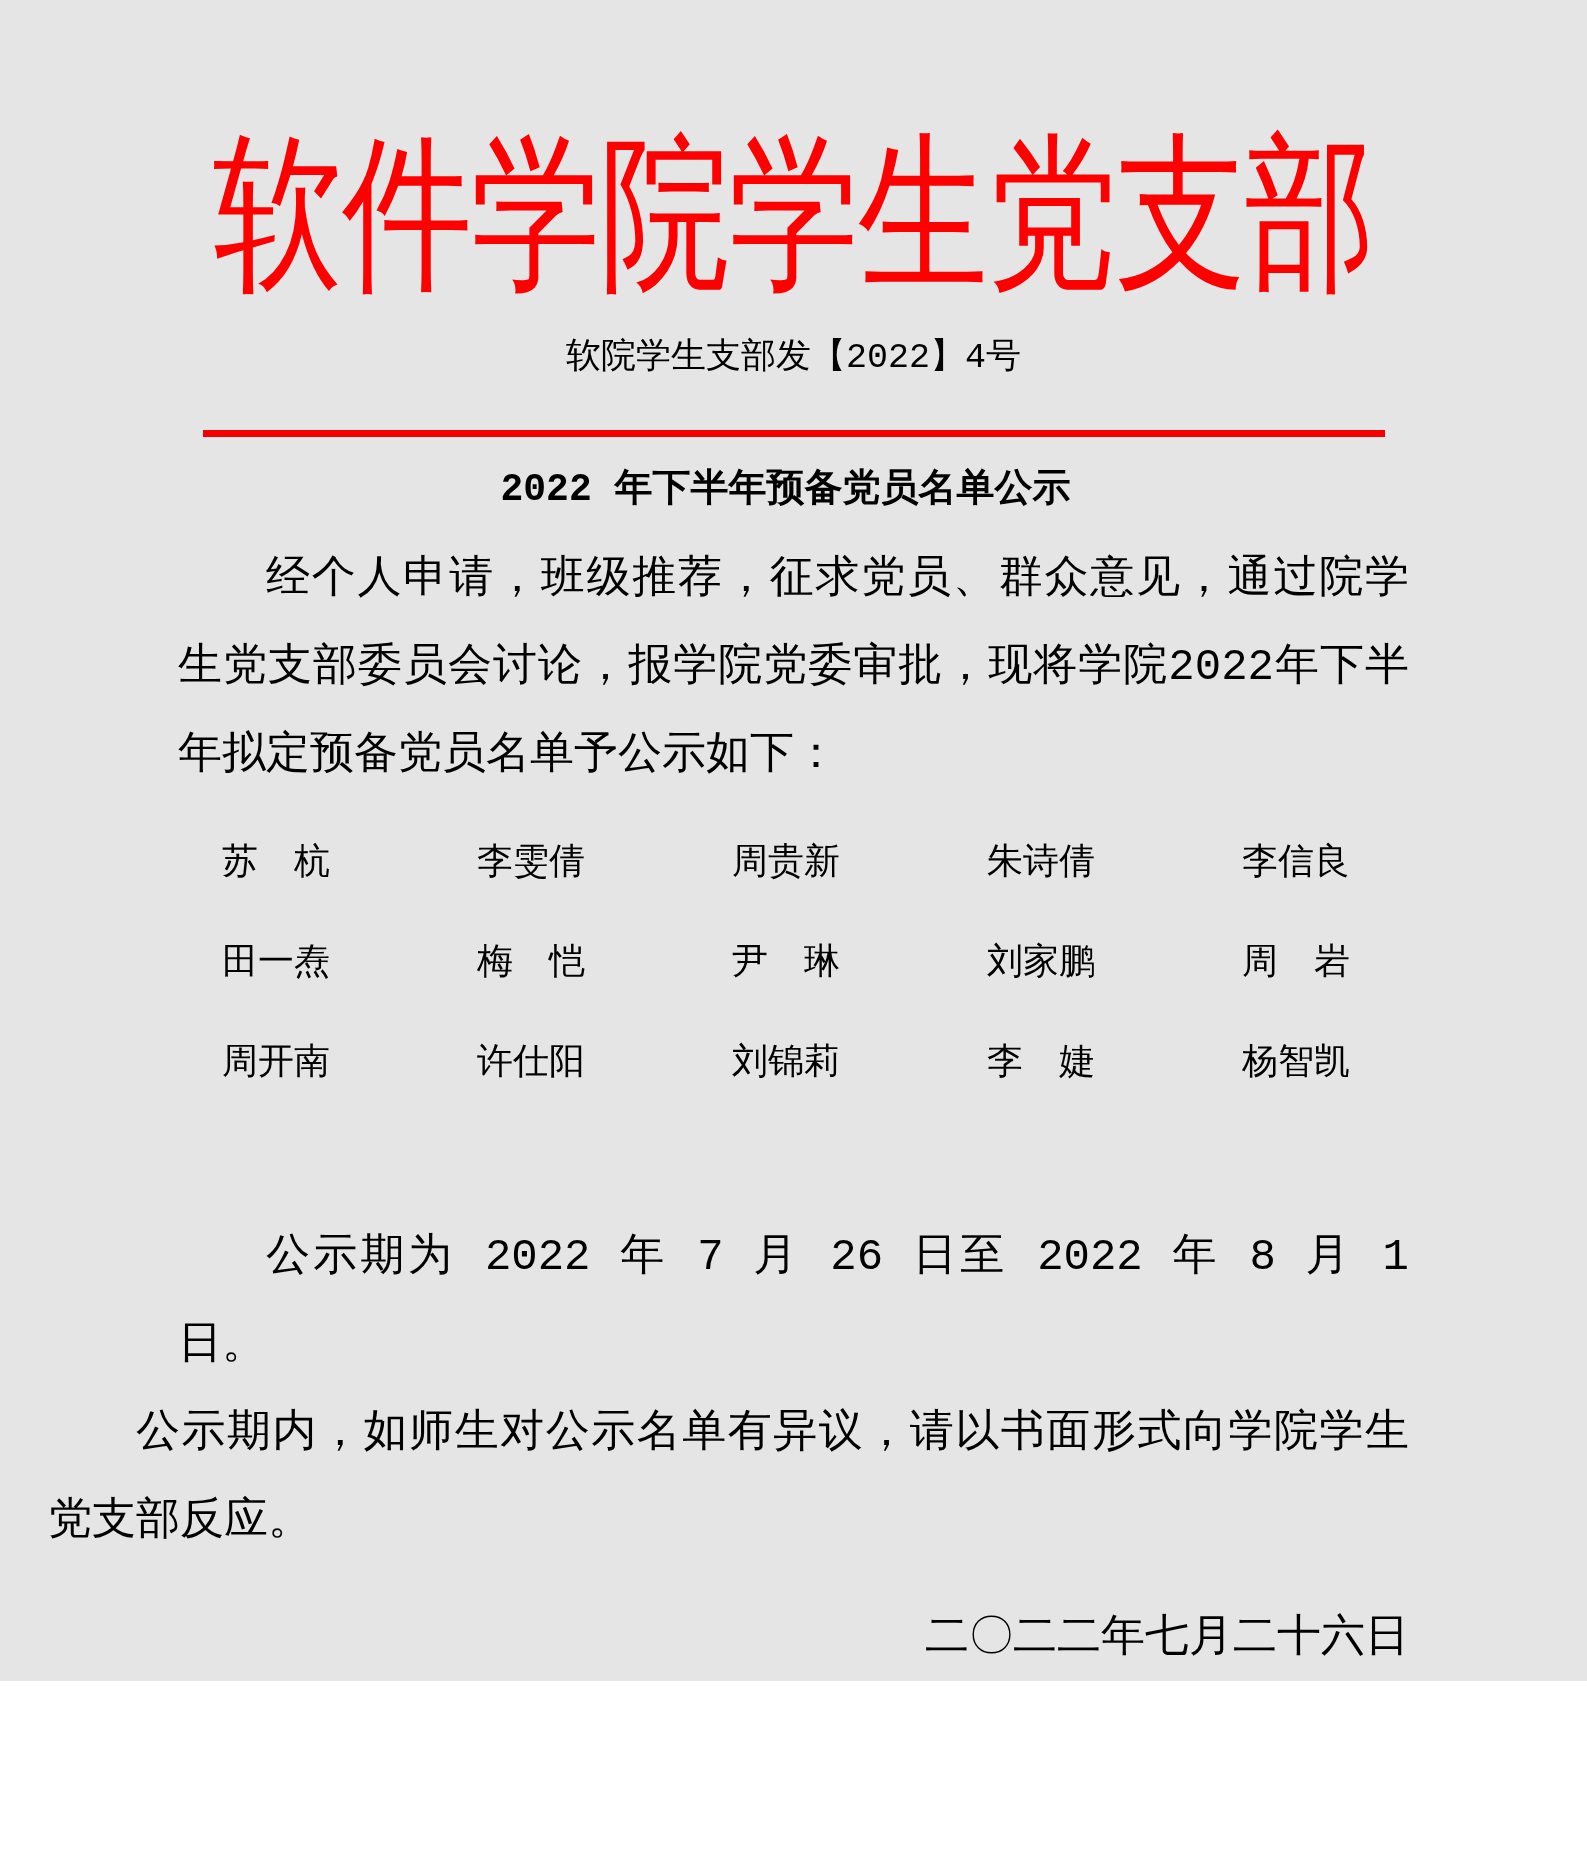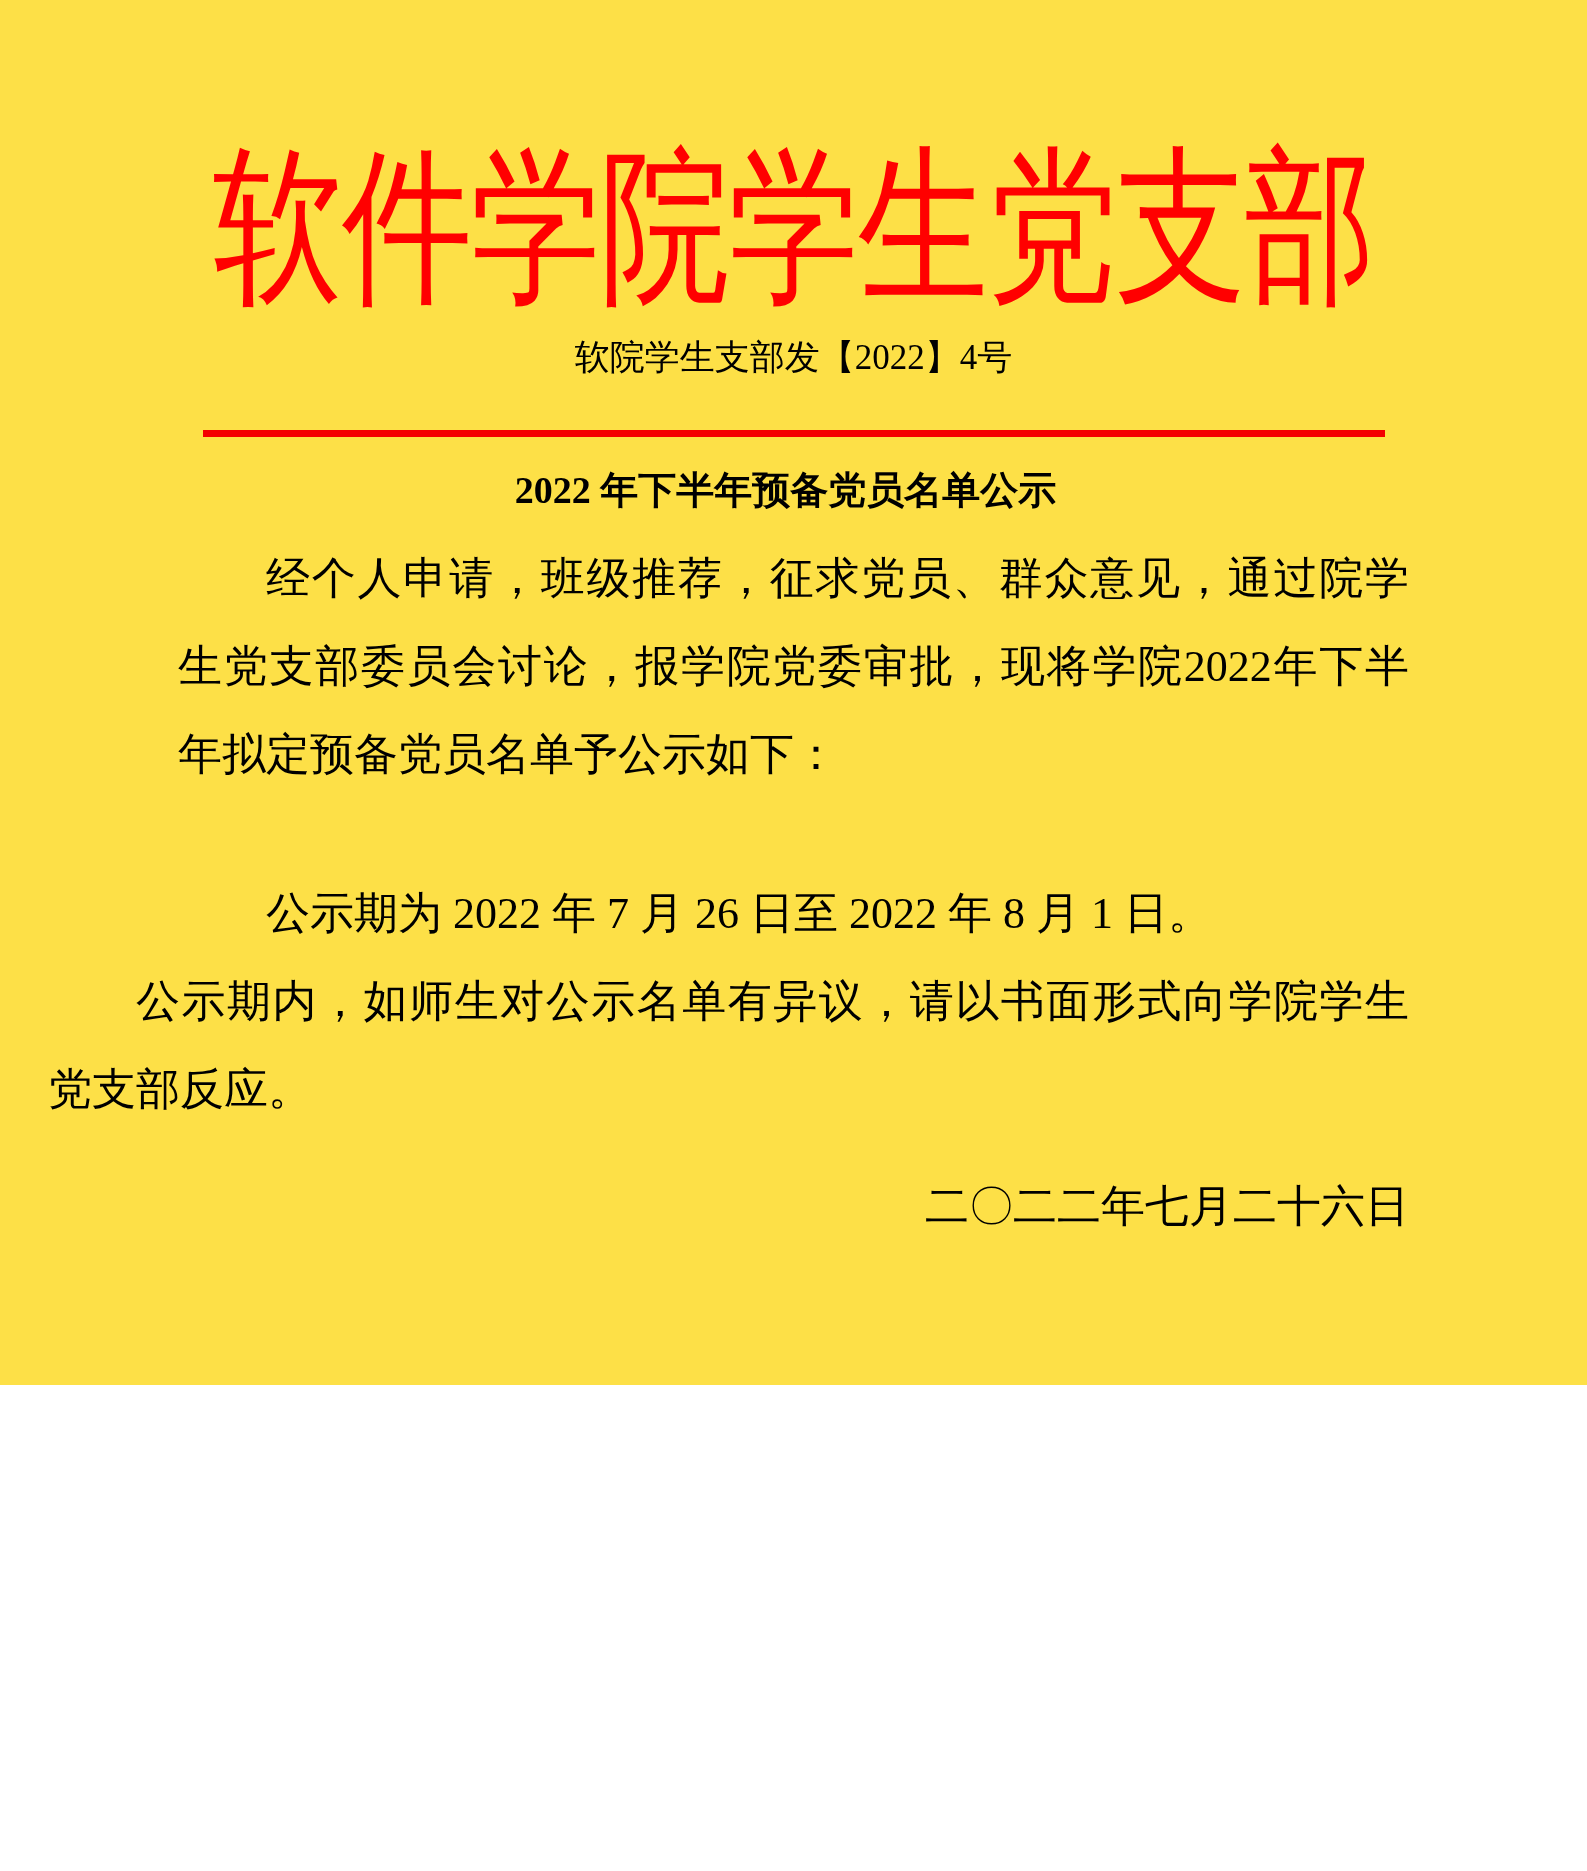--- a/index.html
+++ b/index.html
@@ -3,25 +3,25 @@
 <meta charset="utf-8">
 <style>
   html, body {
     margin: 0;
     padding: 0;
     background: #ffffff;
   }
   .page {
     position: relative;
     width: 1587px;
-    height: 1385px;
+    height: 1681px;
     margin: 0 auto;
-    background: #fde047;
+    background: #e5e5e5;
     color: #000000;
-    font-family: Liberation Serif, serif;
+    font-family: Liberation Mono, monospace;
     overflow: hidden;
   }
   
   .org-title {
     margin-top: 143px;
     font-size: 130px;
     line-height: 130px;
     text-align: center;
     color: #ff0000;
     font-weight: 400;
@@ -103,20 +103,37 @@
   <div class="org-title">软件学院学生党支部</div>
 
   <div class="doc-number">软院学生支部发【2022】4号</div>
 
   <div class="red-rule"></div>
 
   <h1 class="notice-title">2022 年下半年预备党员名单公示</h1>
 
   <p class="body-text intro">经个人申请，班级推荐，征求党员、群众意见，通过院学生党支部委员会讨论，报学院党委审批，现将学院2022年下半年拟定预备党员名单予公示如下：</p>
 
+  <div class="names-grid">
+    <div class="name-cell">苏　杭</div>
+    <div class="name-cell">李雯倩</div>
+    <div class="name-cell">周贵新</div>
+    <div class="name-cell">朱诗倩</div>
+    <div class="name-cell">李信良</div>
+    <div class="name-cell">田一焘</div>
+    <div class="name-cell">梅　恺</div>
+    <div class="name-cell">尹　琳</div>
+    <div class="name-cell">刘家鹏</div>
+    <div class="name-cell">周　岩</div>
+    <div class="name-cell">周开南</div>
+    <div class="name-cell">许仕阳</div>
+    <div class="name-cell">刘锦莉</div>
+    <div class="name-cell">李　婕</div>
+    <div class="name-cell">杨智凯</div>
+  </div>
 
   <p class="body-text period">公示期为 2022 年 7 月 26 日至 2022 年 8 月 1 日。</p>
 
   <p class="body-text objection">公示期内，如师生对公示名单有异议，请以书面形式向学院学生党支部反应。</p>
 
 
   <div class="date">二〇二二年七月二十六日</div>
 
 </div>
 

